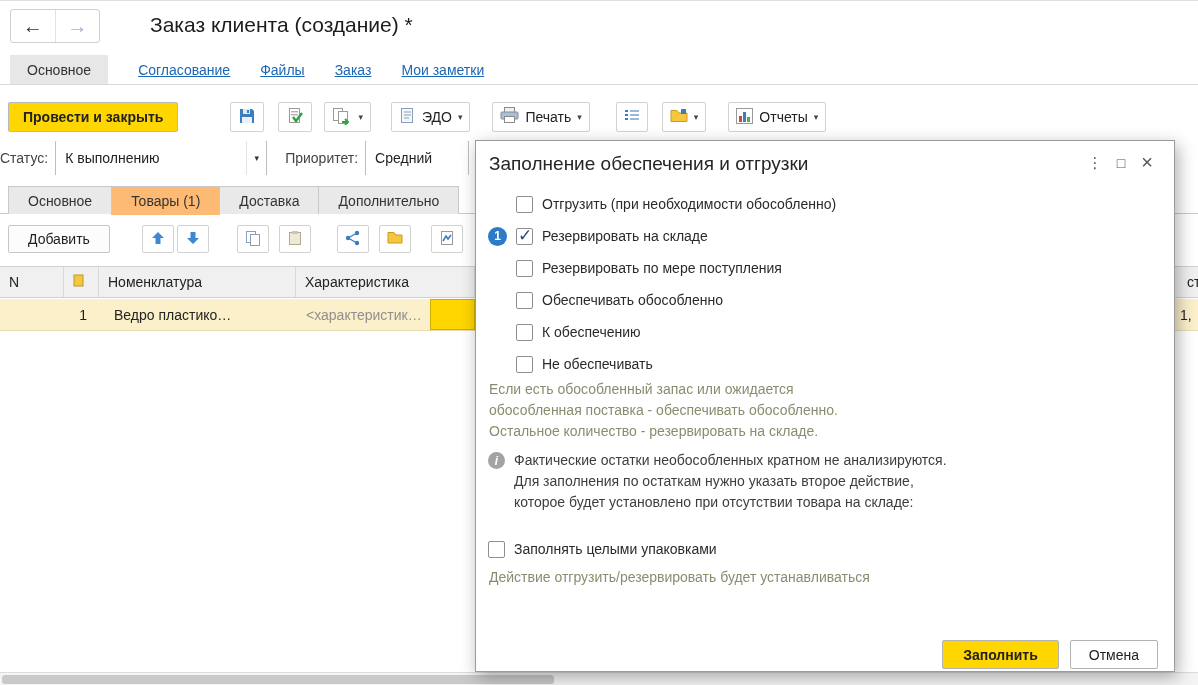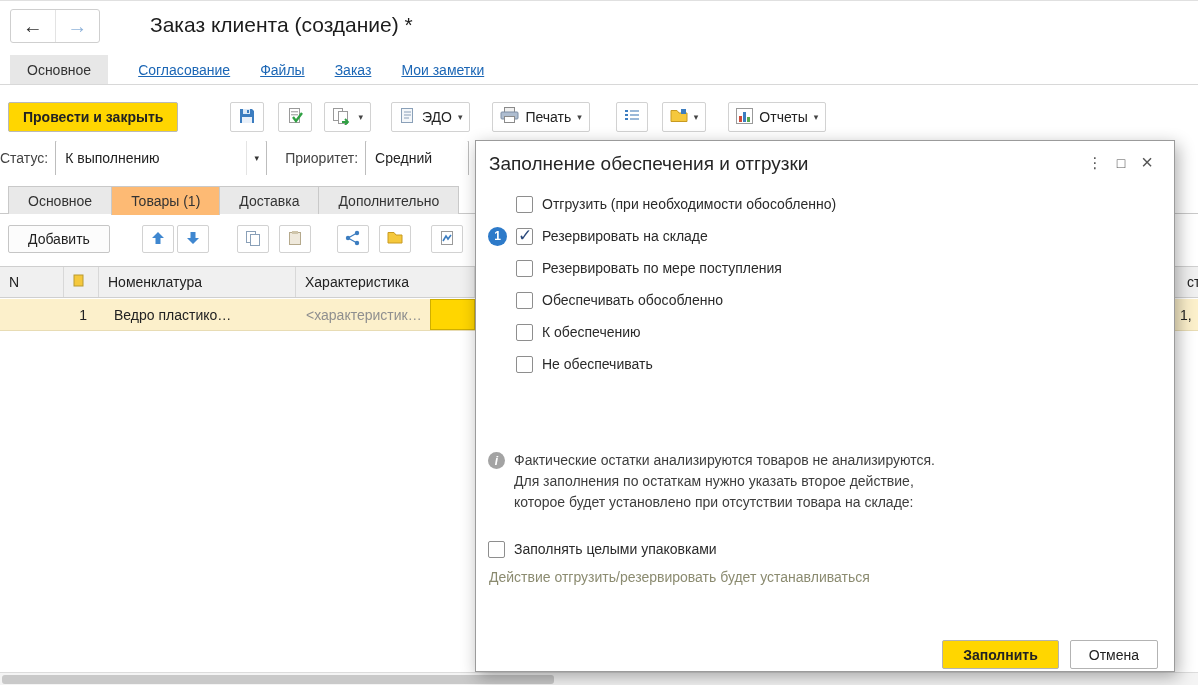--- a/index.html
+++ b/index.html
@@ -297,24 +297,29 @@
       <span class="badge-slot"></span>
       <span class="cb"></span>
       <span class="opt-label">К обеспечению</span>
     </div>
     <div class="opt-row" style="top:211px;">
       <span class="badge-slot"></span>
       <span class="cb"></span>
       <span class="opt-label">Не обеспечивать</span>
     </div>
 
+    <div class="note" style="top:238px;">
+      <div>Если есть обособленный запас или ожидается</div>
+      <div>обособленная поставка - обеспечивать обособленно.</div>
+      <div>Остальное количество - резервировать на складе.</div>
+    </div>
 
     <div class="info-icon" style="top:311px;">i</div>
     <div class="info-text" style="top:309px;">
-      <div>Фактические остатки анализируются товаров не анализируются.</div>
+      <div>Фактические остатки необособленных кратном не анализируются.</div>
       <div>Для заполнения по остаткам нужно указать второе действие,</div>
       <div>которое будет установлено при отсутствии товара на складе:</div>
     </div>
 
     <div class="pack-row">
       <span class="cb"></span>
       <span class="opt-label">Заполнять целыми упаковками</span>
     </div>
 
     <div class="note" style="top:426px;">

